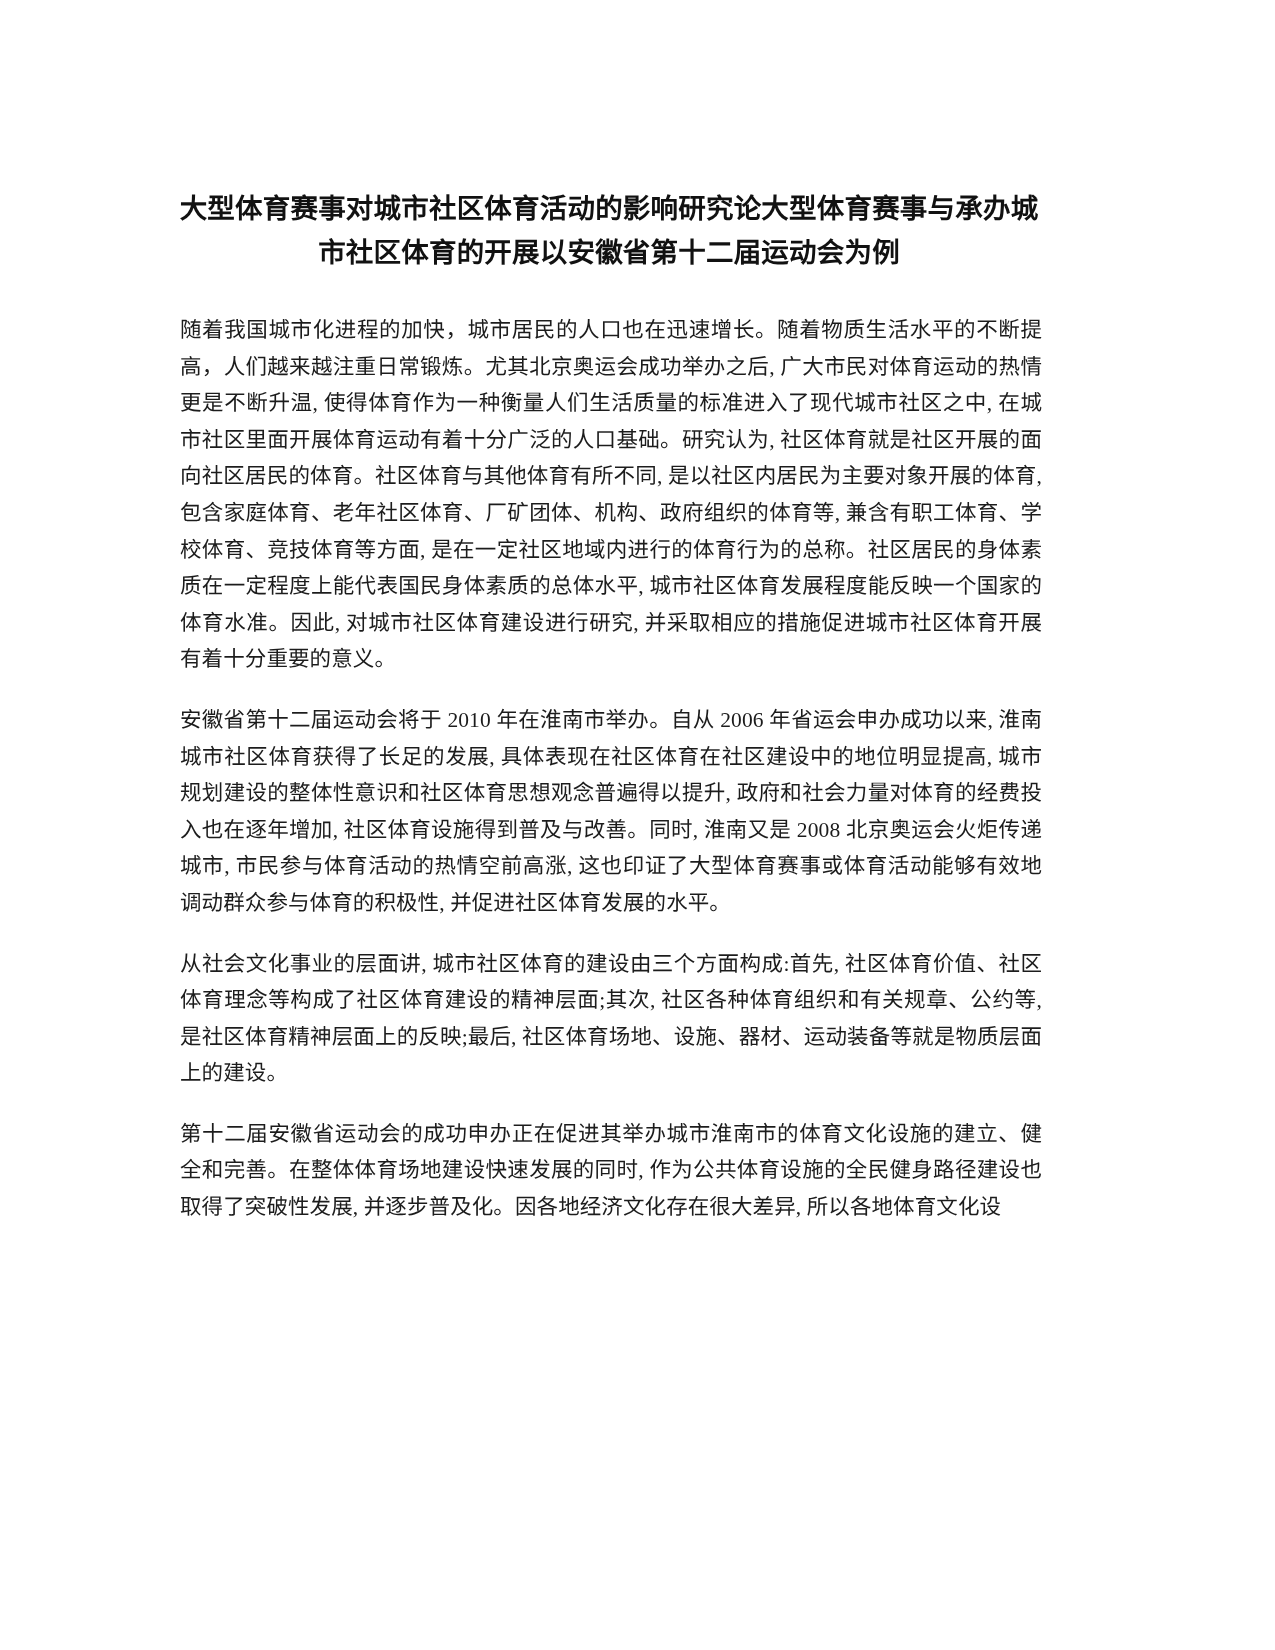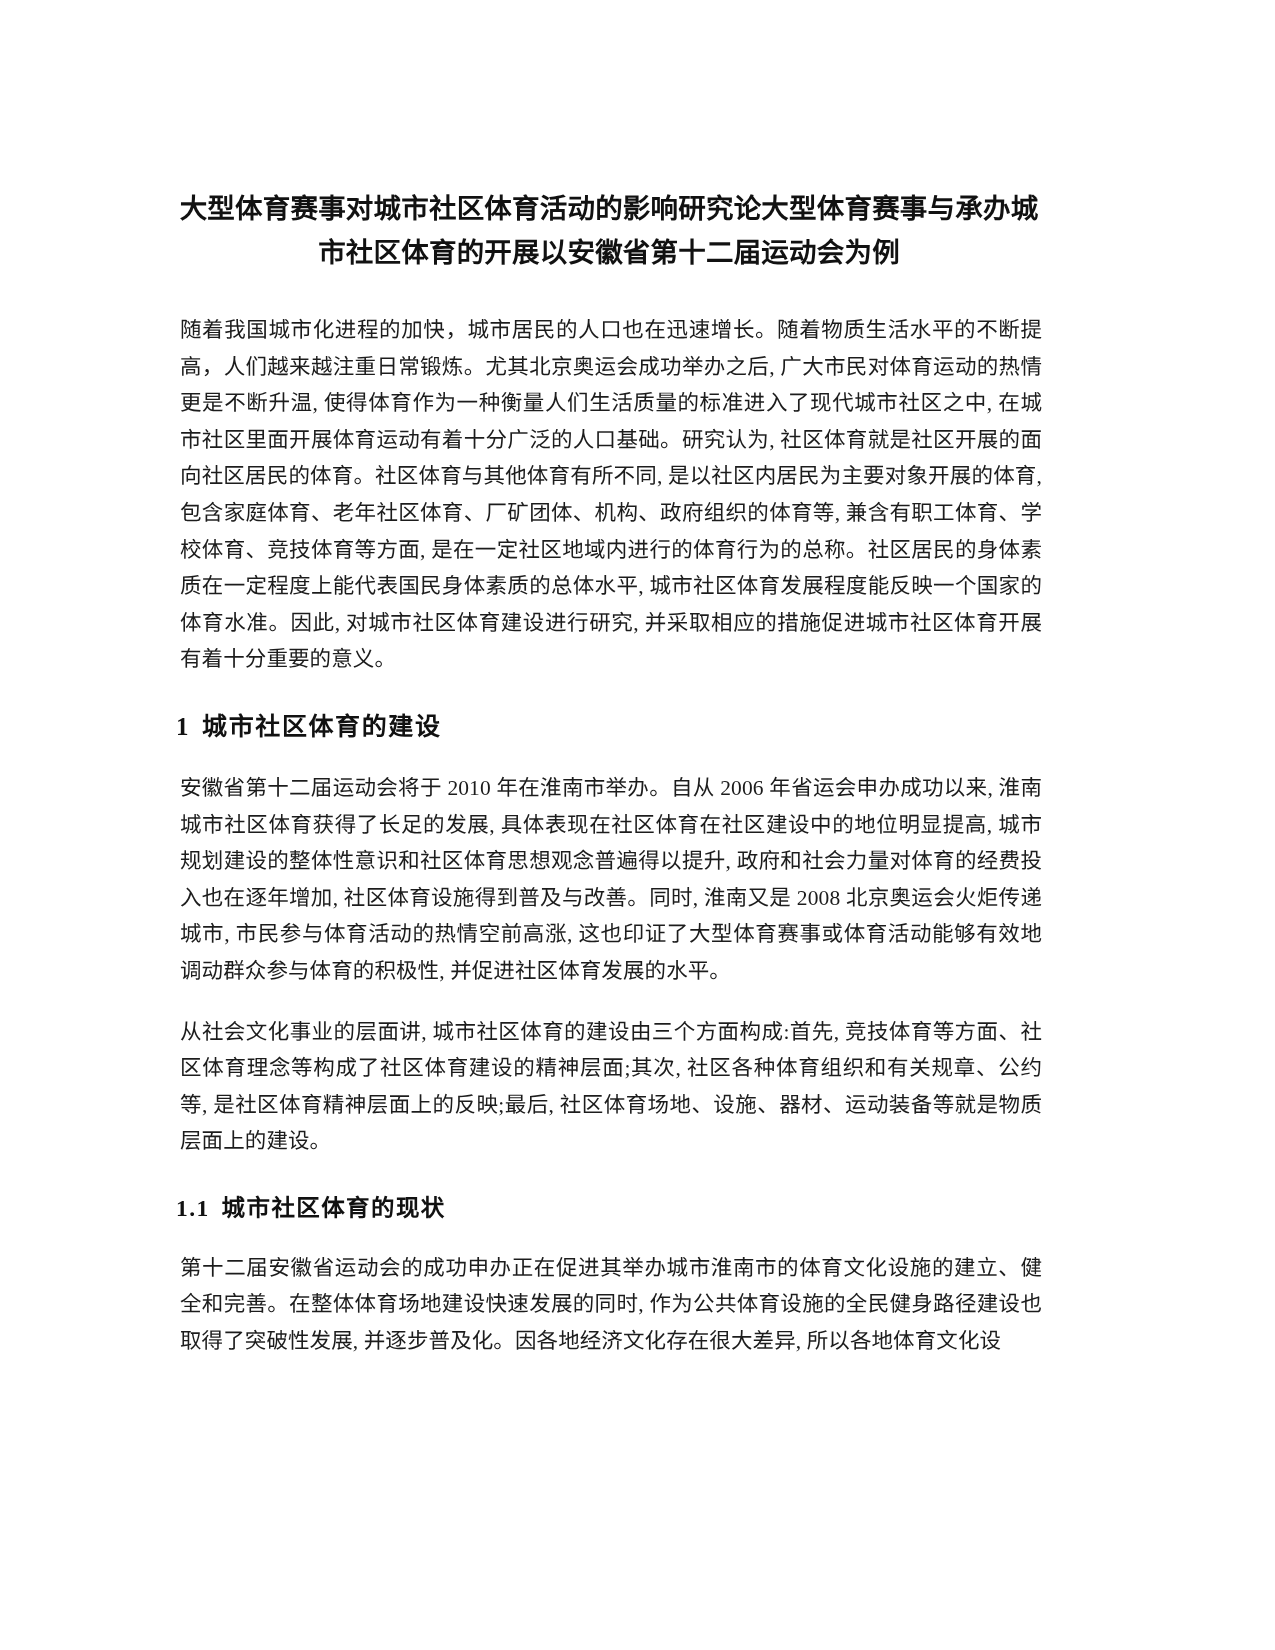--- a/index.html
+++ b/index.html
@@ -90,28 +90,22 @@
 <body>
 
 <div class="page">
   <div class="content">
 
     <h1 class="doc-title">大型体育赛事对城市社区体育活动的影响研究论大型体育赛事与承办城市社区体育的开展以安徽省第十二届运动会为例</h1>
 
     <p class="body-text">随着我国城市化进程的加快，城市居民的人口也在迅速增长。随着物质生活水平的不断提高，人们越来越注重日常锻炼。尤其北京奥运会成功举办之后, 广大市民对体育运动的热情更是不断升温, 使得体育作为一种衡量人们生活质量的标准进入了现代城市社区之中, 在城市社区里面开展体育运动有着十分广泛的人口基础。研究认为, 社区体育就是社区开展的面向社区居民的体育。社区体育与其他体育有所不同, 是以社区内居民为主要对象开展的体育, 包含家庭体育、老年社区体育、厂矿团体、机构、政府组织的体育等, 兼含有职工体育、学校体育、竞技体育等方面, 是在一定社区地域内进行的体育行为的总称。社区居民的身体素质在一定程度上能代表国民身体素质的总体水平, 城市社区体育发展程度能反映一个国家的体育水准。因此, 对城市社区体育建设进行研究, 并采取相应的措施促进城市社区体育开展有着十分重要的意义。</p>
 
 
-    <h2 class="section-heading">
-      <span class="heading-num">1</span><span class="heading-text">城市社区体育的建设</span>
-    </h2>
 
     <p class="body-text">安徽省第十二届运动会将于 2010 年在淮南市举办。自从 2006 年省运会申办成功以来, 淮南城市社区体育获得了长足的发展, 具体表现在社区体育在社区建设中的地位明显提高, 城市规划建设的整体性意识和社区体育思想观念普遍得以提升, 政府和社会力量对体育的经费投入也在逐年增加, 社区体育设施得到普及与改善。同时, 淮南又是 2008 北京奥运会火炬传递城市, 市民参与体育活动的热情空前高涨, 这也印证了大型体育赛事或体育活动能够有效地调动群众参与体育的积极性, 并促进社区体育发展的水平。</p>
 
-    <p class="body-text">从社会文化事业的层面讲, 城市社区体育的建设由三个方面构成:首先, 竞技体育等方面、社区体育理念等构成了社区体育建设的精神层面;其次, 社区各种体育组织和有关规章、公约等, 是社区体育精神层面上的反映;最后, 社区体育场地、设施、器材、运动装备等就是物质层面上的建设。</p>
+    <p class="body-text">从社会文化事业的层面讲, 城市社区体育的建设由三个方面构成:首先, 社区体育价值、社区体育理念等构成了社区体育建设的精神层面;其次, 社区各种体育组织和有关规章、公约等, 是社区体育精神层面上的反映;最后, 社区体育场地、设施、器材、运动装备等就是物质层面上的建设。</p>
 
-    <h3 class="subsection-heading">
-      <span class="heading-num">1.1</span><span class="heading-text">城市社区体育的现状</span>
-    </h3>
 
     <p class="body-text">第十二届安徽省运动会的成功申办正在促进其举办城市淮南市的体育文化设施的建立、健全和完善。在整体体育场地建设快速发展的同时, 作为公共体育设施的全民健身路径建设也取得了突破性发展, 并逐步普及化。因各地经济文化存在很大差异, 所以各地体育文化设</p>
 
   </div>
 </div>
 
 </body></html>

